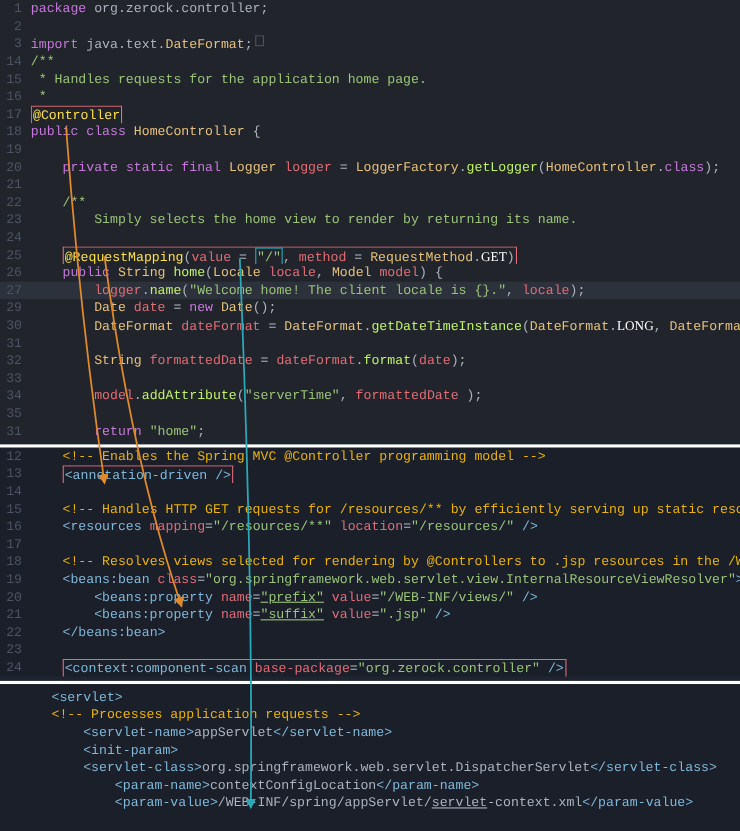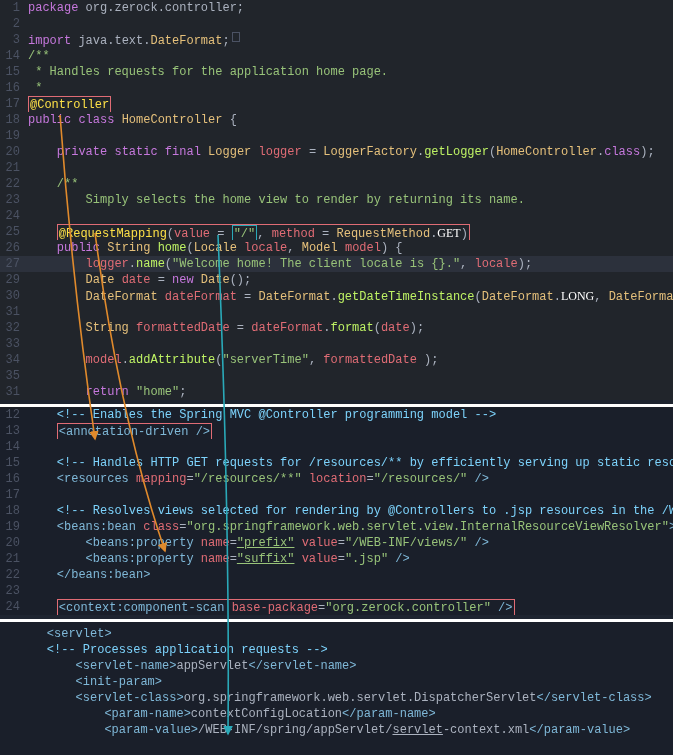--- a/index.html
+++ b/index.html
@@ -38,21 +38,21 @@
   .method { color: #bef264; }
   .str { color: #98c379; }
   .green-cmt { color: #98c379; }
   .ann { color: #fde047; }
   .const { color: #ffffff; font-family: Liberation Serif, serif; }
   .fld { color: #e06c75; }
   .attr-name { color: #e06c75; }
   .attr-val { color: #98c379; }
   .tag { color: #7fb8d8; }
   .wht { color: #abb2bf; }
-  .xml-cmt { color: #7dd3fc; }
+  .xml-cmt { color: #eab308; }
 
   .box-red {
     border: 1.5px solid #e06c75;
     padding: 0 1px;
     display: inline-block;
   }
   .box-teal {
     border: 1.5px solid #2aa9b8;
     padding: 0 1px;
     display: inline-block;

